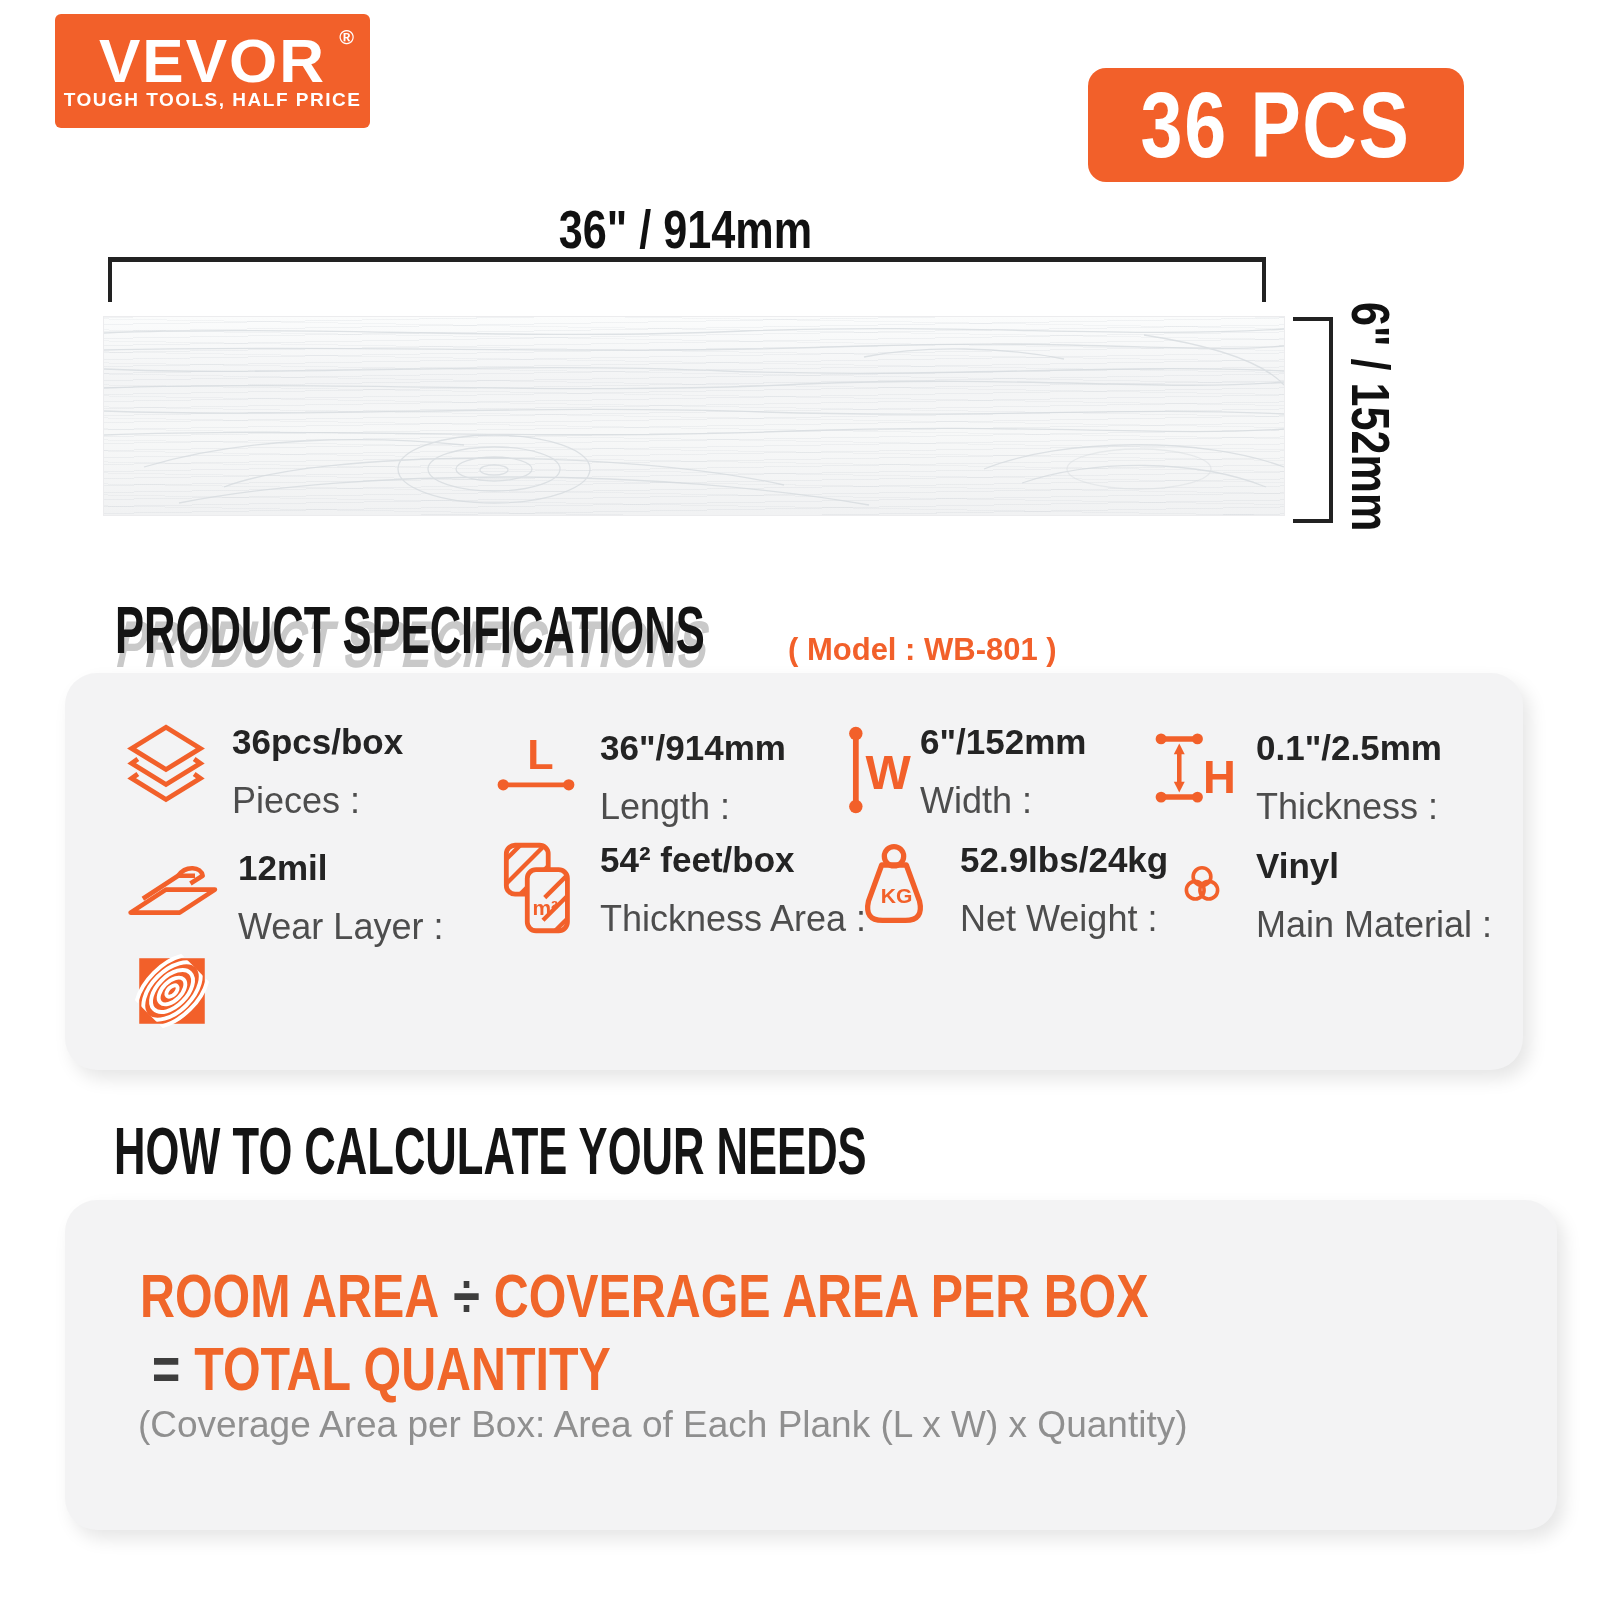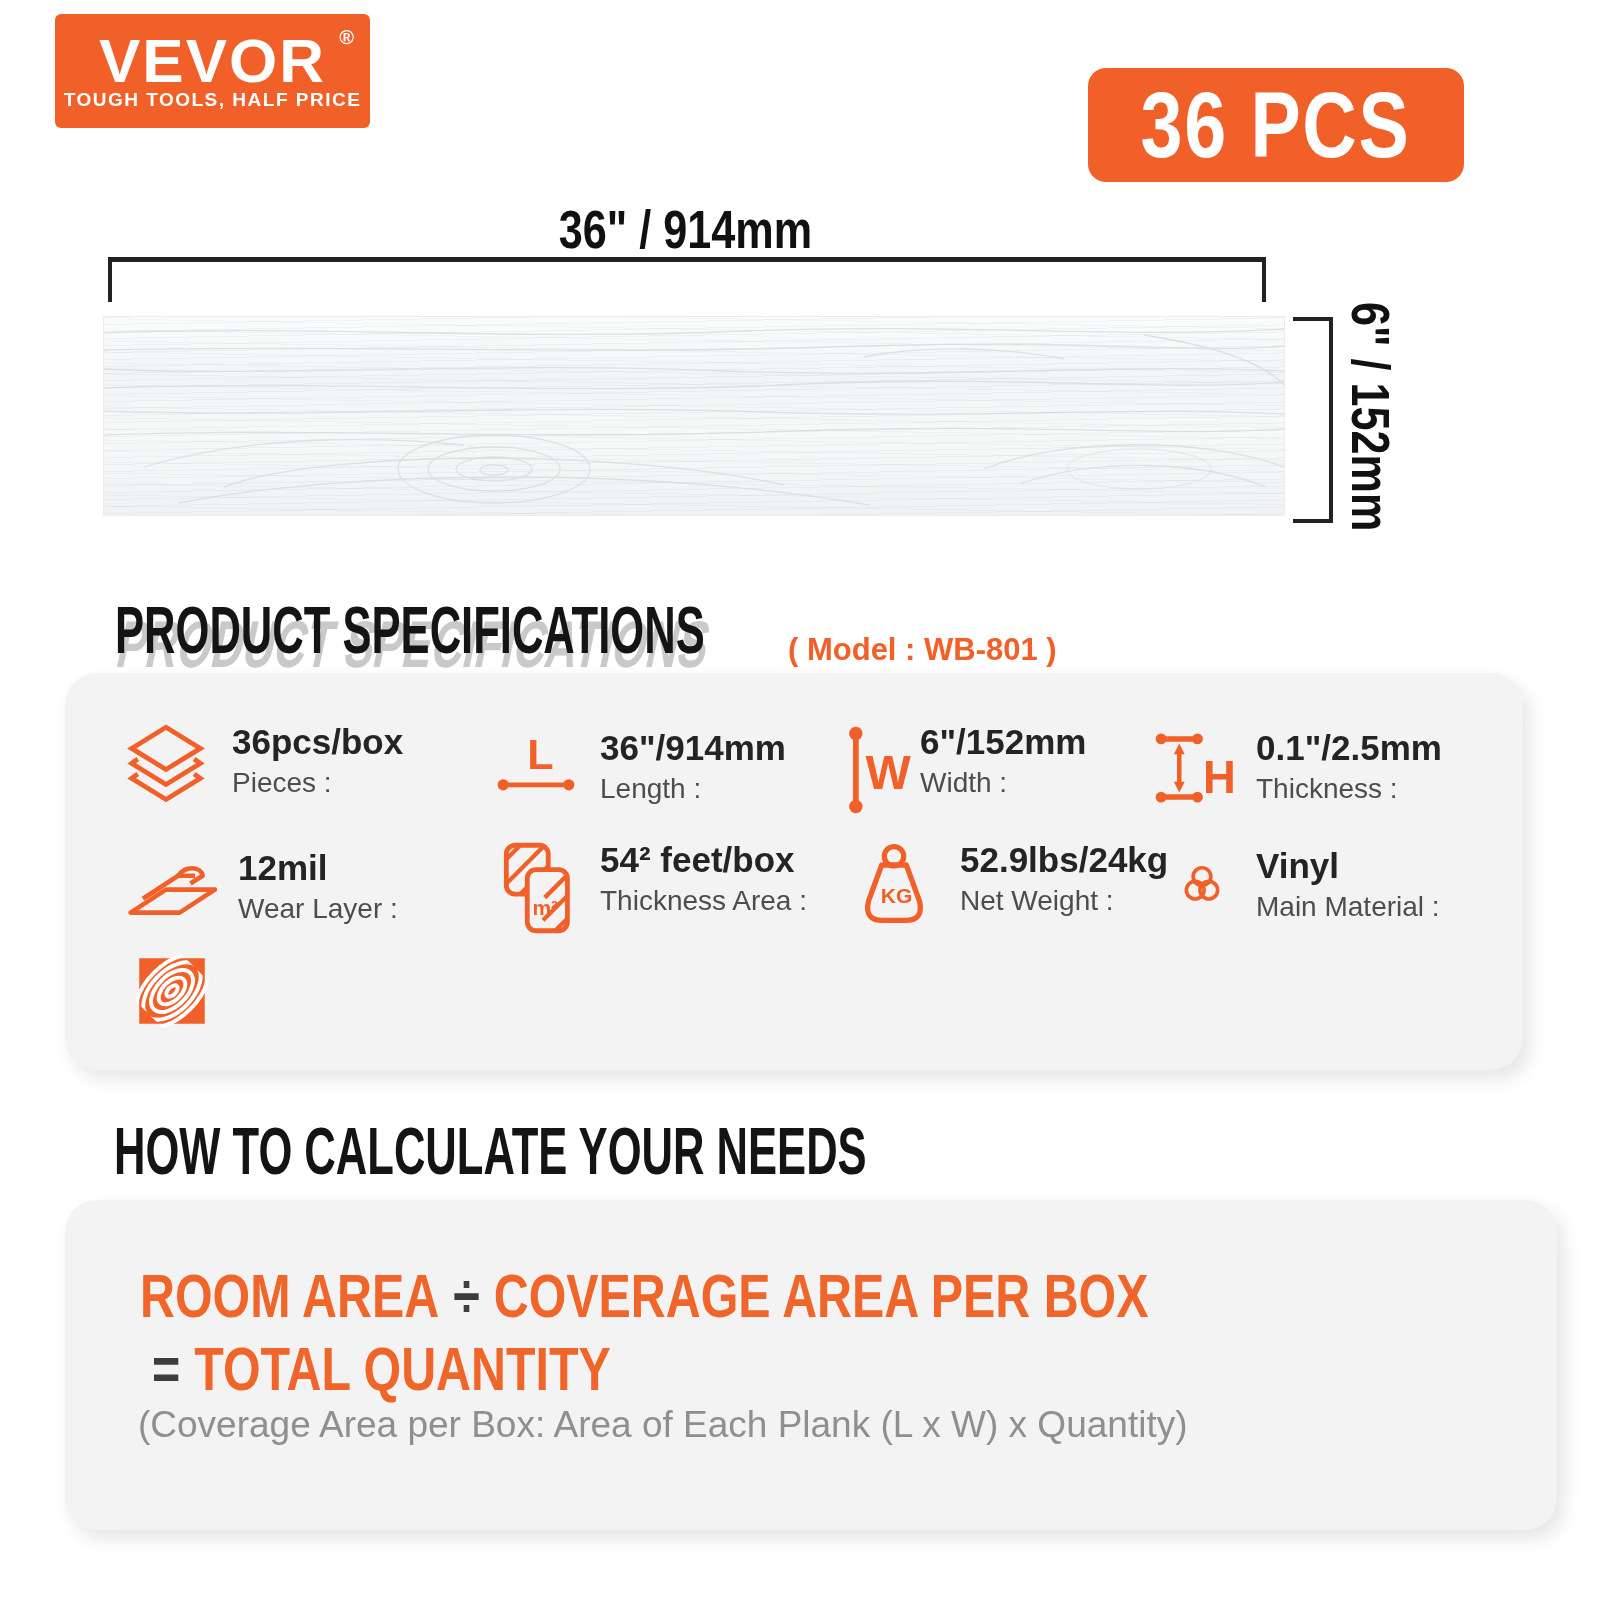--- a/index.html
+++ b/index.html
@@ -51,21 +51,21 @@
   
   .card{background:#f3f3f4;border-radius:32px;box-shadow:7px 9px 18px rgba(0,0,0,0.10);z-index:2;}
   .spec-card{left:65px;top:673px;width:1458px;height:397px;}
   .calc-card{left:65px;top:1200px;width:1492px;height:330px;}
 
   
   .cell{position:absolute;display:flex;align-items:flex-start;z-index:4;}
   .icon-wrap{display:flex;justify-content:center;align-items:flex-start;flex:0 0 auto;}
   .cell .txt{margin-left:20px;}
   .val{font-size:35px;font-weight:700;color:#242424;line-height:1.15;white-space:nowrap;}
-  .lab{font-size:28px;color:#4d4d4d;margin-top:5px;white-space:nowrap;}
+  .lab{font-size:36px;color:#4d4d4d;margin-top:18px;white-space:nowrap;}
   svg text{font-family:"Liberation Sans",sans-serif;}
 
   
   .fline{position:absolute;display:flex;gap:18px;font-size:62px;font-weight:700;white-space:nowrap;
          transform:scaleX(0.78);transform-origin:left center;z-index:4;line-height:1;}
   .f1{left:140px;top:1265px;}
   .f2{left:152px;top:1338px;}
   .f-orange{color:#F0662A;}
   .f-op{color:#3d3d3d;}
   .note{left:138px;top:1404px;font-size:37px;color:#8f8f8f;white-space:nowrap;z-index:4;}

